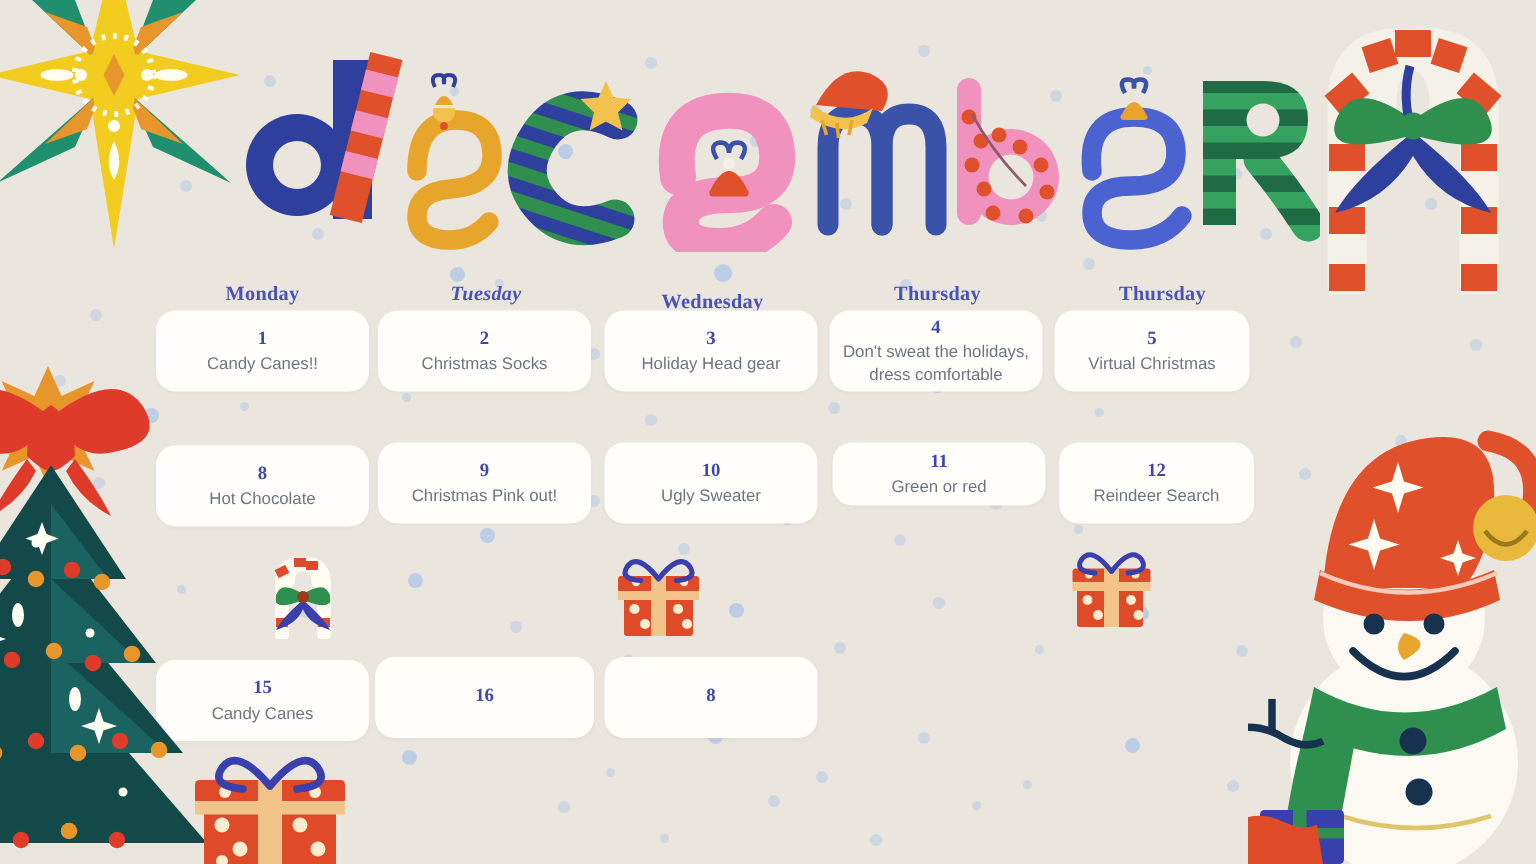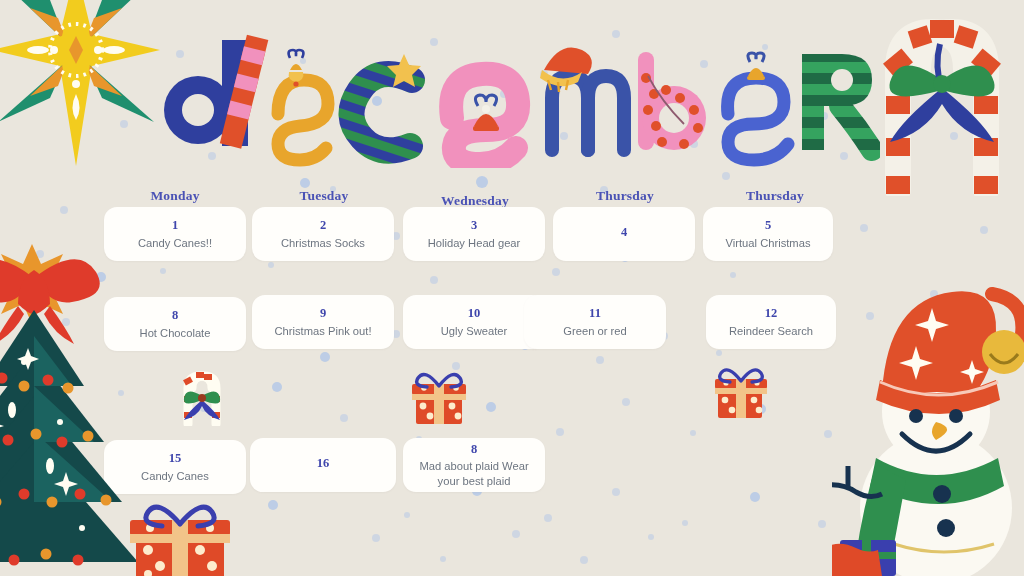--- a/index.html
+++ b/index.html
@@ -268,82 +268,82 @@
         <path d="M668 36 h24 q30 0 30 26 q0 26-30 26 h-24" fill="url(#stripeG)"></path>
         <path d="M690 88 q18 22 32 44" stroke="url(#stripeG)" stroke-width="22" fill="none" stroke-linecap="round"></path>
         <circle cx="692" cy="62" r="11" fill="#eae6dd"></circle>
       </g>
     </svg>
   </div>
 
   <div class="cal">
     <div class="daynames">
       <div class="dayname" style="left:0px;   top:8px;  width:142px;">Monday</div>
-      <div class="dayname" style="left:149px; top:8px;  width:142px;">Tuesday</div>
+      <div class="dayname" style="left:149px; top:8px;  width:142px;font-style:italic;">Tuesday</div>
       <div class="dayname" style="left:300px; top:13px; width:142px;">Wednesday</div>
       <div class="dayname" style="left:450px; top:8px;  width:142px;">Thursday</div>
       <div class="dayname" style="left:600px; top:8px;  width:142px;">Thursday</div>
     </div>
 
     <div class="row">
       <div class="card" style="left:104px; top:27px; width:142px; height:54px;">
         <div class="num">1</div>
         <div class="txt">Candy Canes!!</div>
       </div>
       <div class="card" style="left:252px; top:27px; width:142px; height:54px;">
         <div class="num">2</div>
         <div class="txt">Christmas Socks</div>
       </div>
       <div class="card" style="left:403px; top:27px; width:142px; height:54px;">
         <div class="num">3</div>
         <div class="txt">Holiday Head gear</div>
       </div>
       <div class="card" style="left:553px; top:27px; width:142px; height:54px;">
         <div class="num">4</div>
+        <div class="txt">Don't sweat the holidays, dress comfortable</div>
       </div>
       <div class="card" style="left:703px; top:27px; width:130px; height:54px;">
         <div class="num">5</div>
         <div class="txt">Virtual Christmas</div>
       </div>
     </div>
 
     <div class="row">
       <div class="card" style="left:104px; top:117px; width:142px; height:54px;">
         <div class="num">8</div>
         <div class="txt">Hot Chocolate</div>
       </div>
       <div class="card" style="left:252px; top:115px; width:142px; height:54px;">
         <div class="num">9</div>
         <div class="txt">Christmas Pink out!</div>
       </div>
       <div class="card" style="left:403px; top:115px; width:142px; height:54px;">
         <div class="num">10</div>
         <div class="txt">Ugly Sweater</div>
       </div>
-      <div class="card" style="left:524px; top:115px; width:142px; height:54px;">
+      <div class="card" style="left:555px; top:115px; width:142px; height:42px;">
         <div class="num">11</div>
         <div class="txt">Green or red</div>
       </div>
       <div class="card" style="left:706px; top:115px; width:130px; height:54px;">
         <div class="num">12</div>
         <div class="txt">Reindeer Search</div>
       </div>
     </div>
 
     <div class="row">
       <div class="card" style="left:104px; top:260px; width:142px; height:54px;">
         <div class="num">15</div>
         <div class="txt">Candy Canes</div>
       </div>
       <div class="card" style="left:250px; top:258px; width:146px; height:54px;">
         <div class="num">16</div>
       </div>
       <div class="card" style="left:403px; top:258px; width:142px; height:54px;">
         <div class="num">8</div>
-        <div class="txt">Mad about plaid Wear your best plaid</div>
       </div>
     </div>
   </div>
 
 
   <svg class="deco" id="deco-star" viewBox="0 0 180 190">
     <g transform="translate(90,78)">
       <path d="M0,-88 L16,-22 L84,-6 L16,10 L0,110 L-16,10 L-84,-6 L-16,-22 Z" fill="#f2cc1e"></path>
       <path d="M0,-78 L62,-58 L58,4 L0,-14 Z" fill="#f2cc1e" opacity="0"></path>
       <g fill="#1f8f6e">

